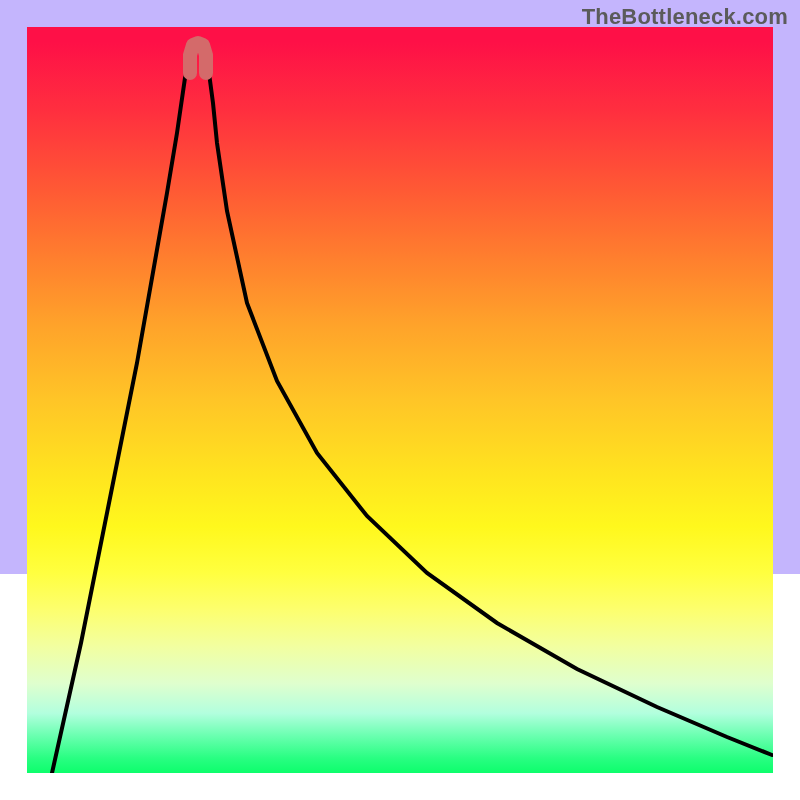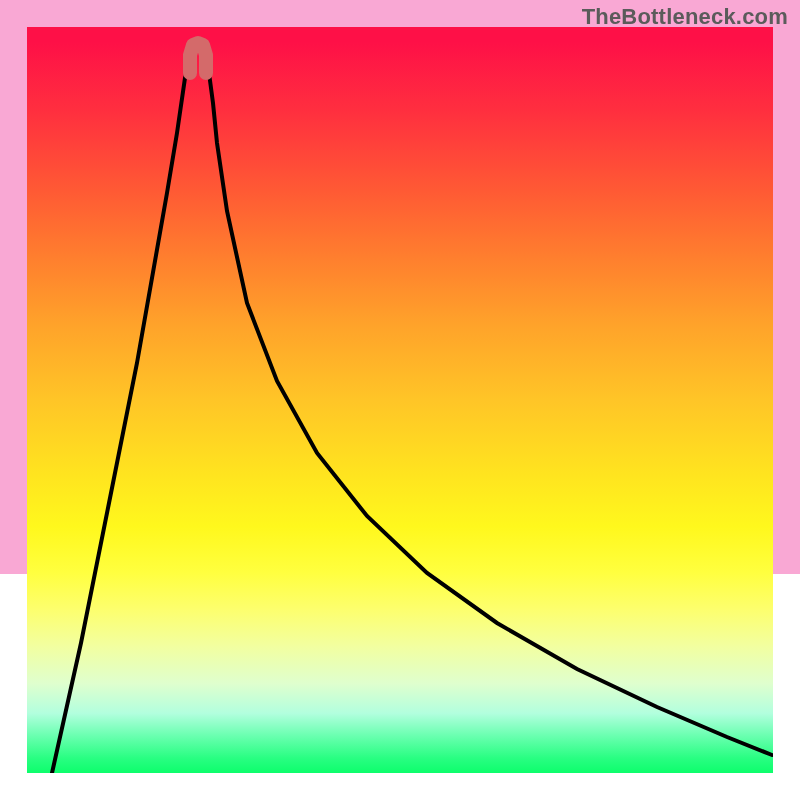--- a/index.html
+++ b/index.html
@@ -1,20 +1,20 @@
 <!DOCTYPE html>
 <html><head>
 <meta charset="utf-8">
 <style>
   * { margin: 0; padding: 0; box-sizing: border-box; }
   html, body { width: 800px; height: 800px; overflow: hidden; }
   .frame {
     width: 800px;
     height: 574px;
-    background: #f9a8d4;
+    background: #c4b5fd;
     position: relative;
   }
   .watermark {
     position: absolute;
     top: 4px;
     right: 12px;
     font-family: Arial, Helvetica, sans-serif;
     font-size: 22px;
     font-weight: 600;
     color: #5b5b5b;

